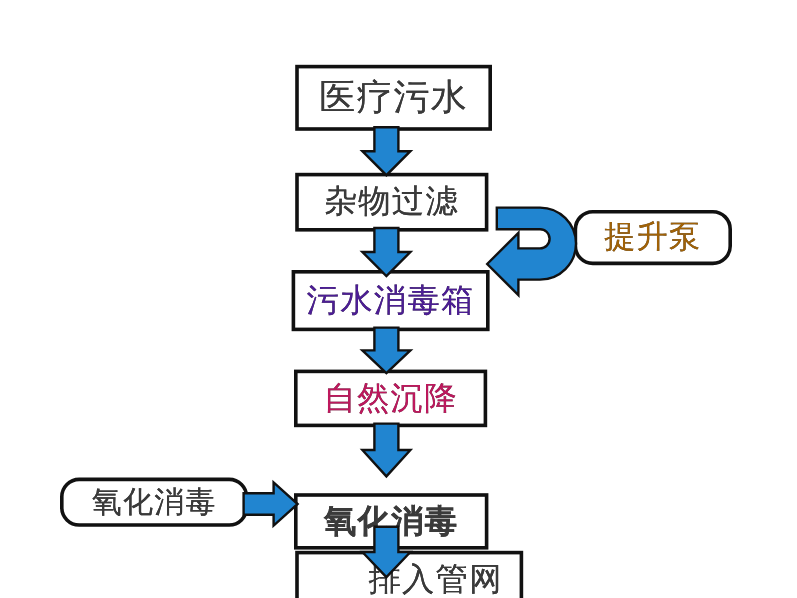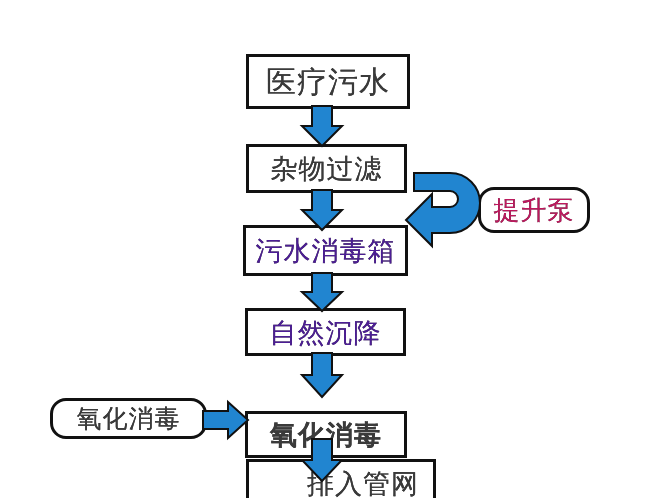--- a/index.html
+++ b/index.html
@@ -60,33 +60,33 @@
   </div>
 
   <div class="node rect" id="node-1" style="left: 246px; top: 104px; width: 161px; height: 49px; font-size: 27px; border-color: rgb(17, 17, 17); color: rgb(58, 58, 58);">
     <span class="label">杂物过滤</span>
   </div>
 
   <div class="node rect" id="node-2" style="left: 243px; top: 185px; width: 165px; height: 51px; font-size: 27px; border-color: rgb(17, 17, 17); color: #4c1d95;">
     <span class="label">污水消毒箱</span>
   </div>
 
-  <div class="node rect" id="node-3" style="left: 245px; top: 268px; width: 161px; height: 48px; font-size: 27px; border-color: rgb(17, 17, 17); color: #4c1d95;">
+  <div class="node rect" id="node-3" style="left: 245px; top: 268px; width: 161px; height: 48px; font-size: 27px; border-color: rgb(17, 17, 17); color: #be185d;">
     <span class="label">自然沉降</span>
   </div>
 
   <div class="node rect" id="node-4" style="left: 245px; top: 371px; width: 162px; height: 47px; font-size: 27px; border-color: rgb(17, 17, 17); color: rgb(58, 58, 58); font-weight: bold;">
     <span class="label">氧化消毒</span>
   </div>
 
   <div class="node rect" id="node-5" style="left: 246px; top: 419px; width: 190px; height: 49px; font-size: 27px; border-color: rgb(17, 17, 17); color: rgb(58, 58, 58); padding-left: 44px;">
     <span class="label">排入管网</span>
   </div>
 
-  <div class="node rounded" id="node-6" style="left: 478px; top: 147px; width: 112px; height: 46px; font-size: 26px; border-color: rgb(17, 17, 17); color: #be185d;">
+  <div class="node rounded" id="node-6" style="left: 478px; top: 135px; width: 132px; height: 46px; font-size: 26px; border-color: rgb(17, 17, 17); color: #a16207;">
     <span class="label">提升泵</span>
   </div>
 
   <div class="node rounded" id="node-7" style="left: 50px; top: 358px; width: 157px; height: 41px; font-size: 25px; border-color: rgb(17, 17, 17); color: rgb(58, 58, 58);">
     <span class="label">氧化消毒</span>
   </div>
 
   <svg class="arrow-svg" style="left:300px; top:66px;" width="44" height="42" viewBox="0 0 44 42">
     <polygon class="arw" points="12,0 32,0 32,20 42,20 22,40 2,20 12,20" fill="#2185d0" stroke="#111111" stroke-width="2" stroke-linejoin="miter"></polygon>
   </svg>

